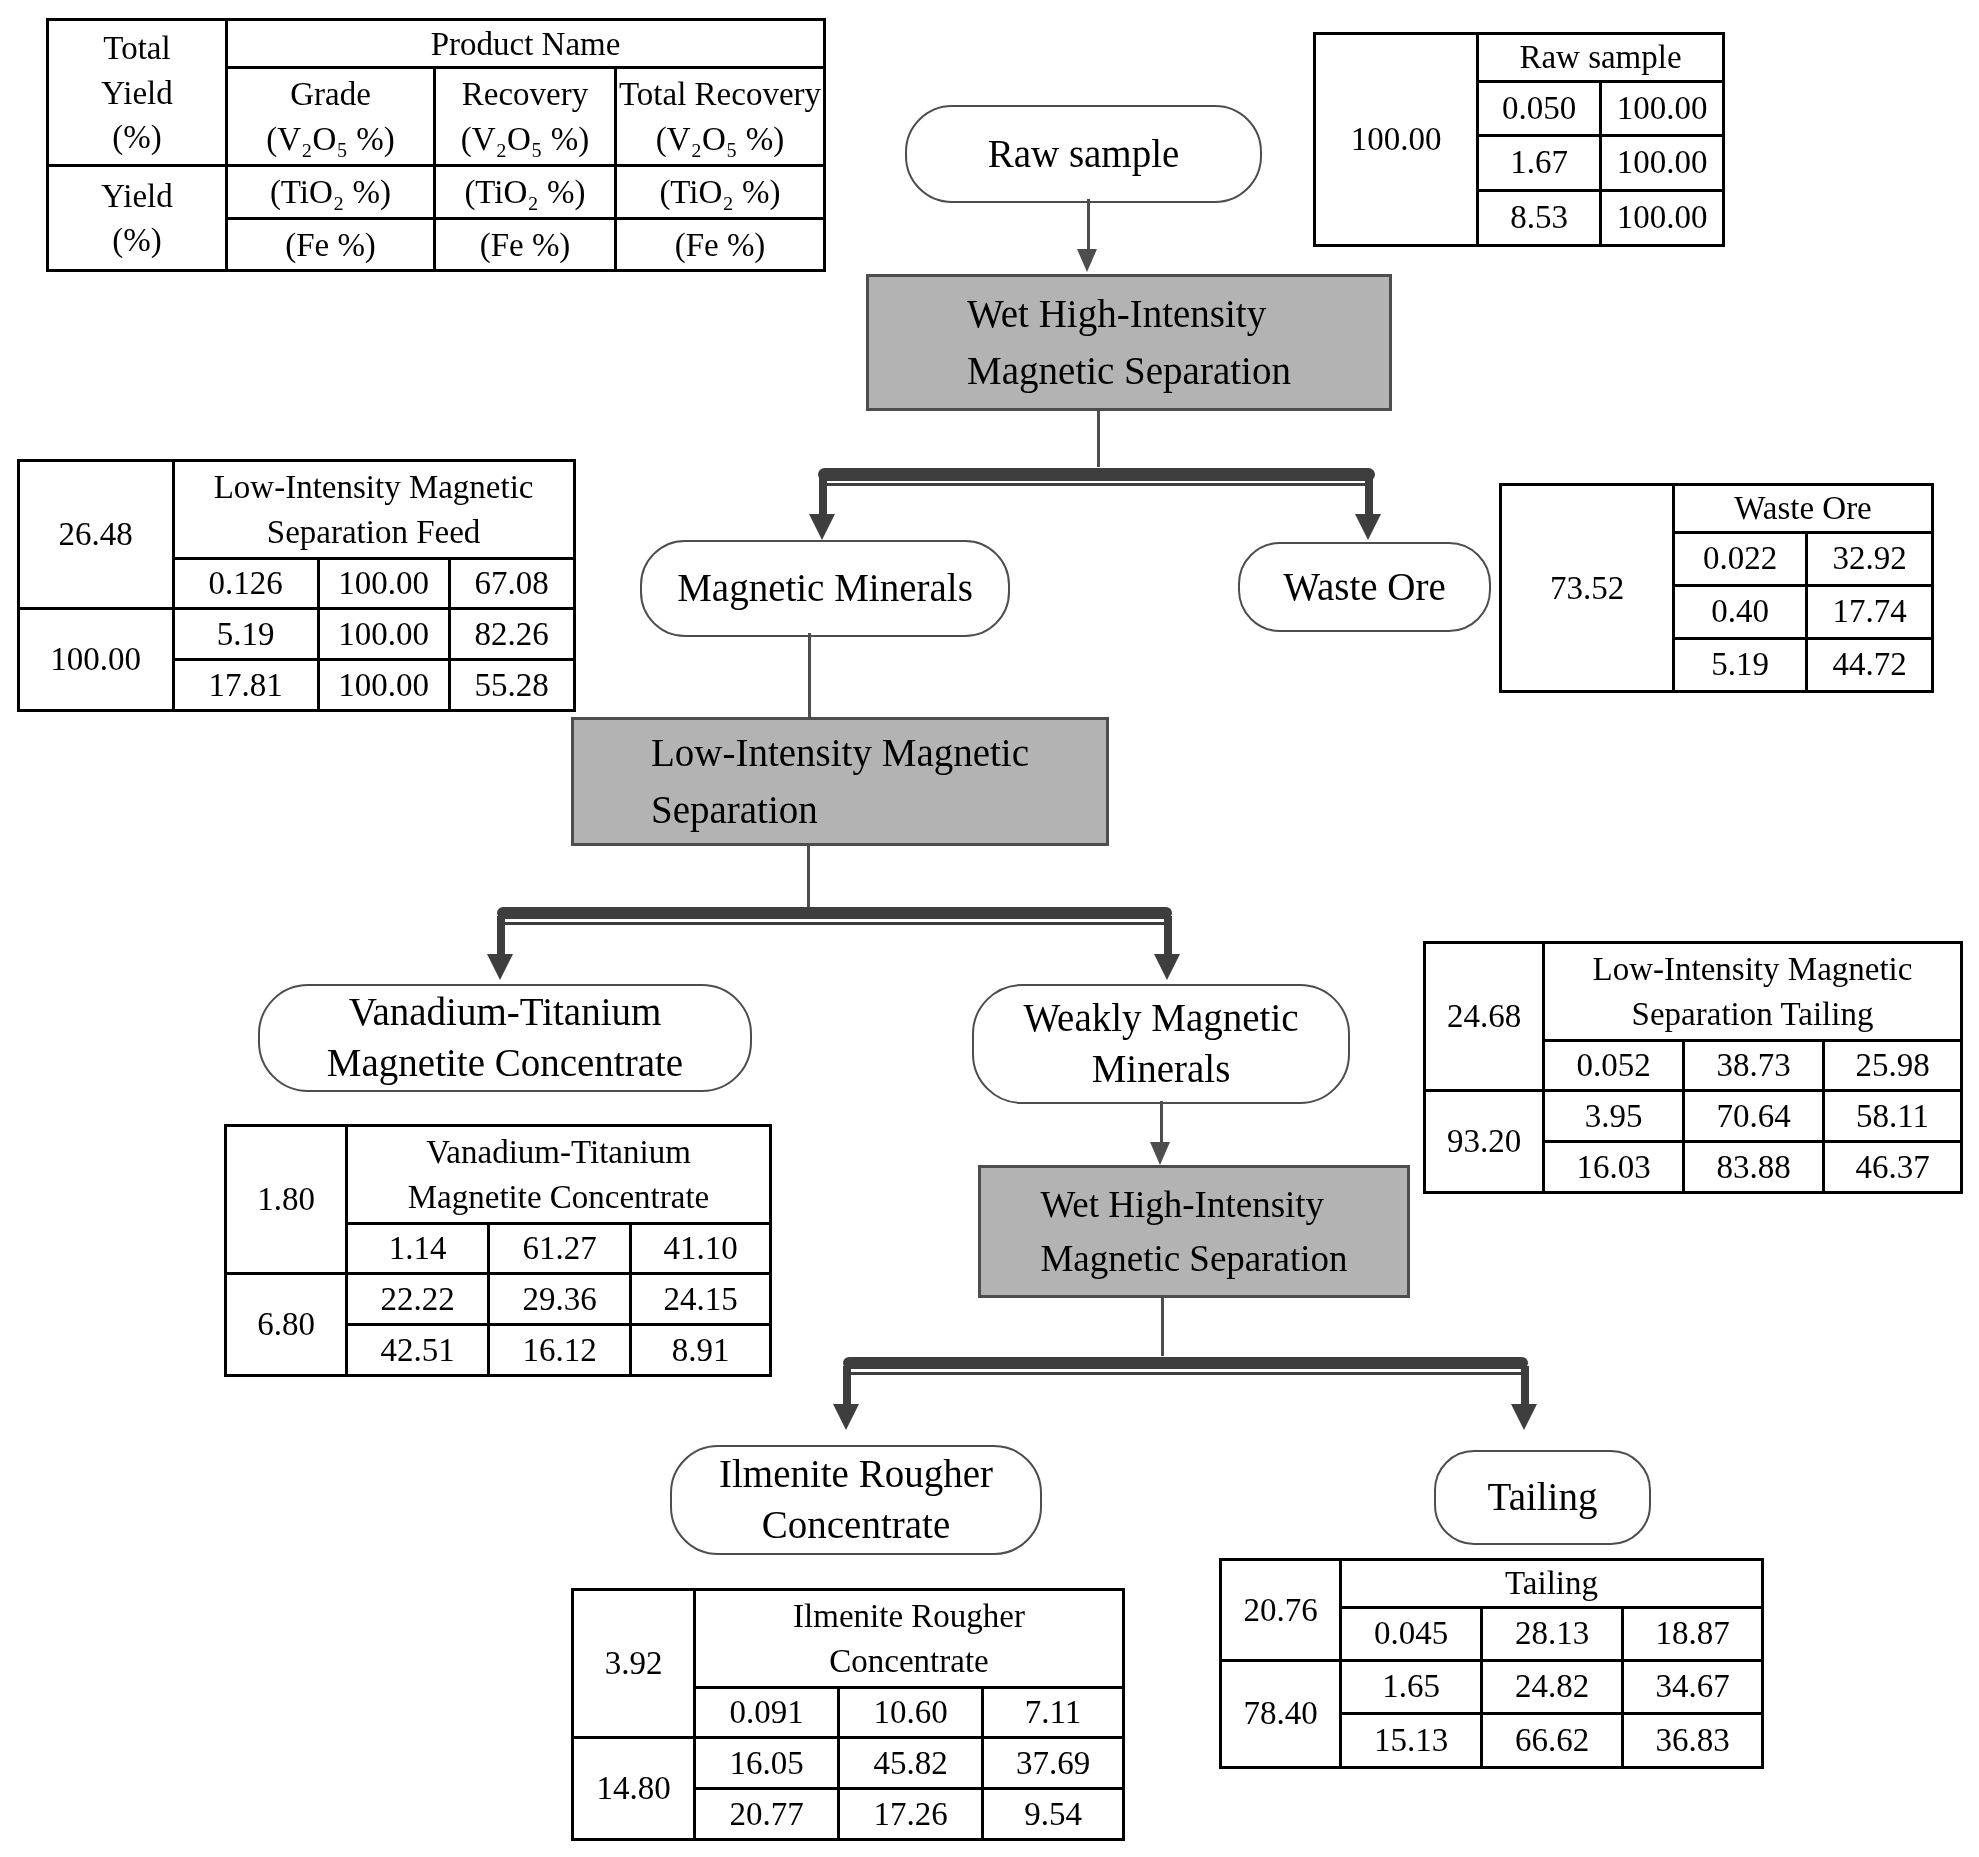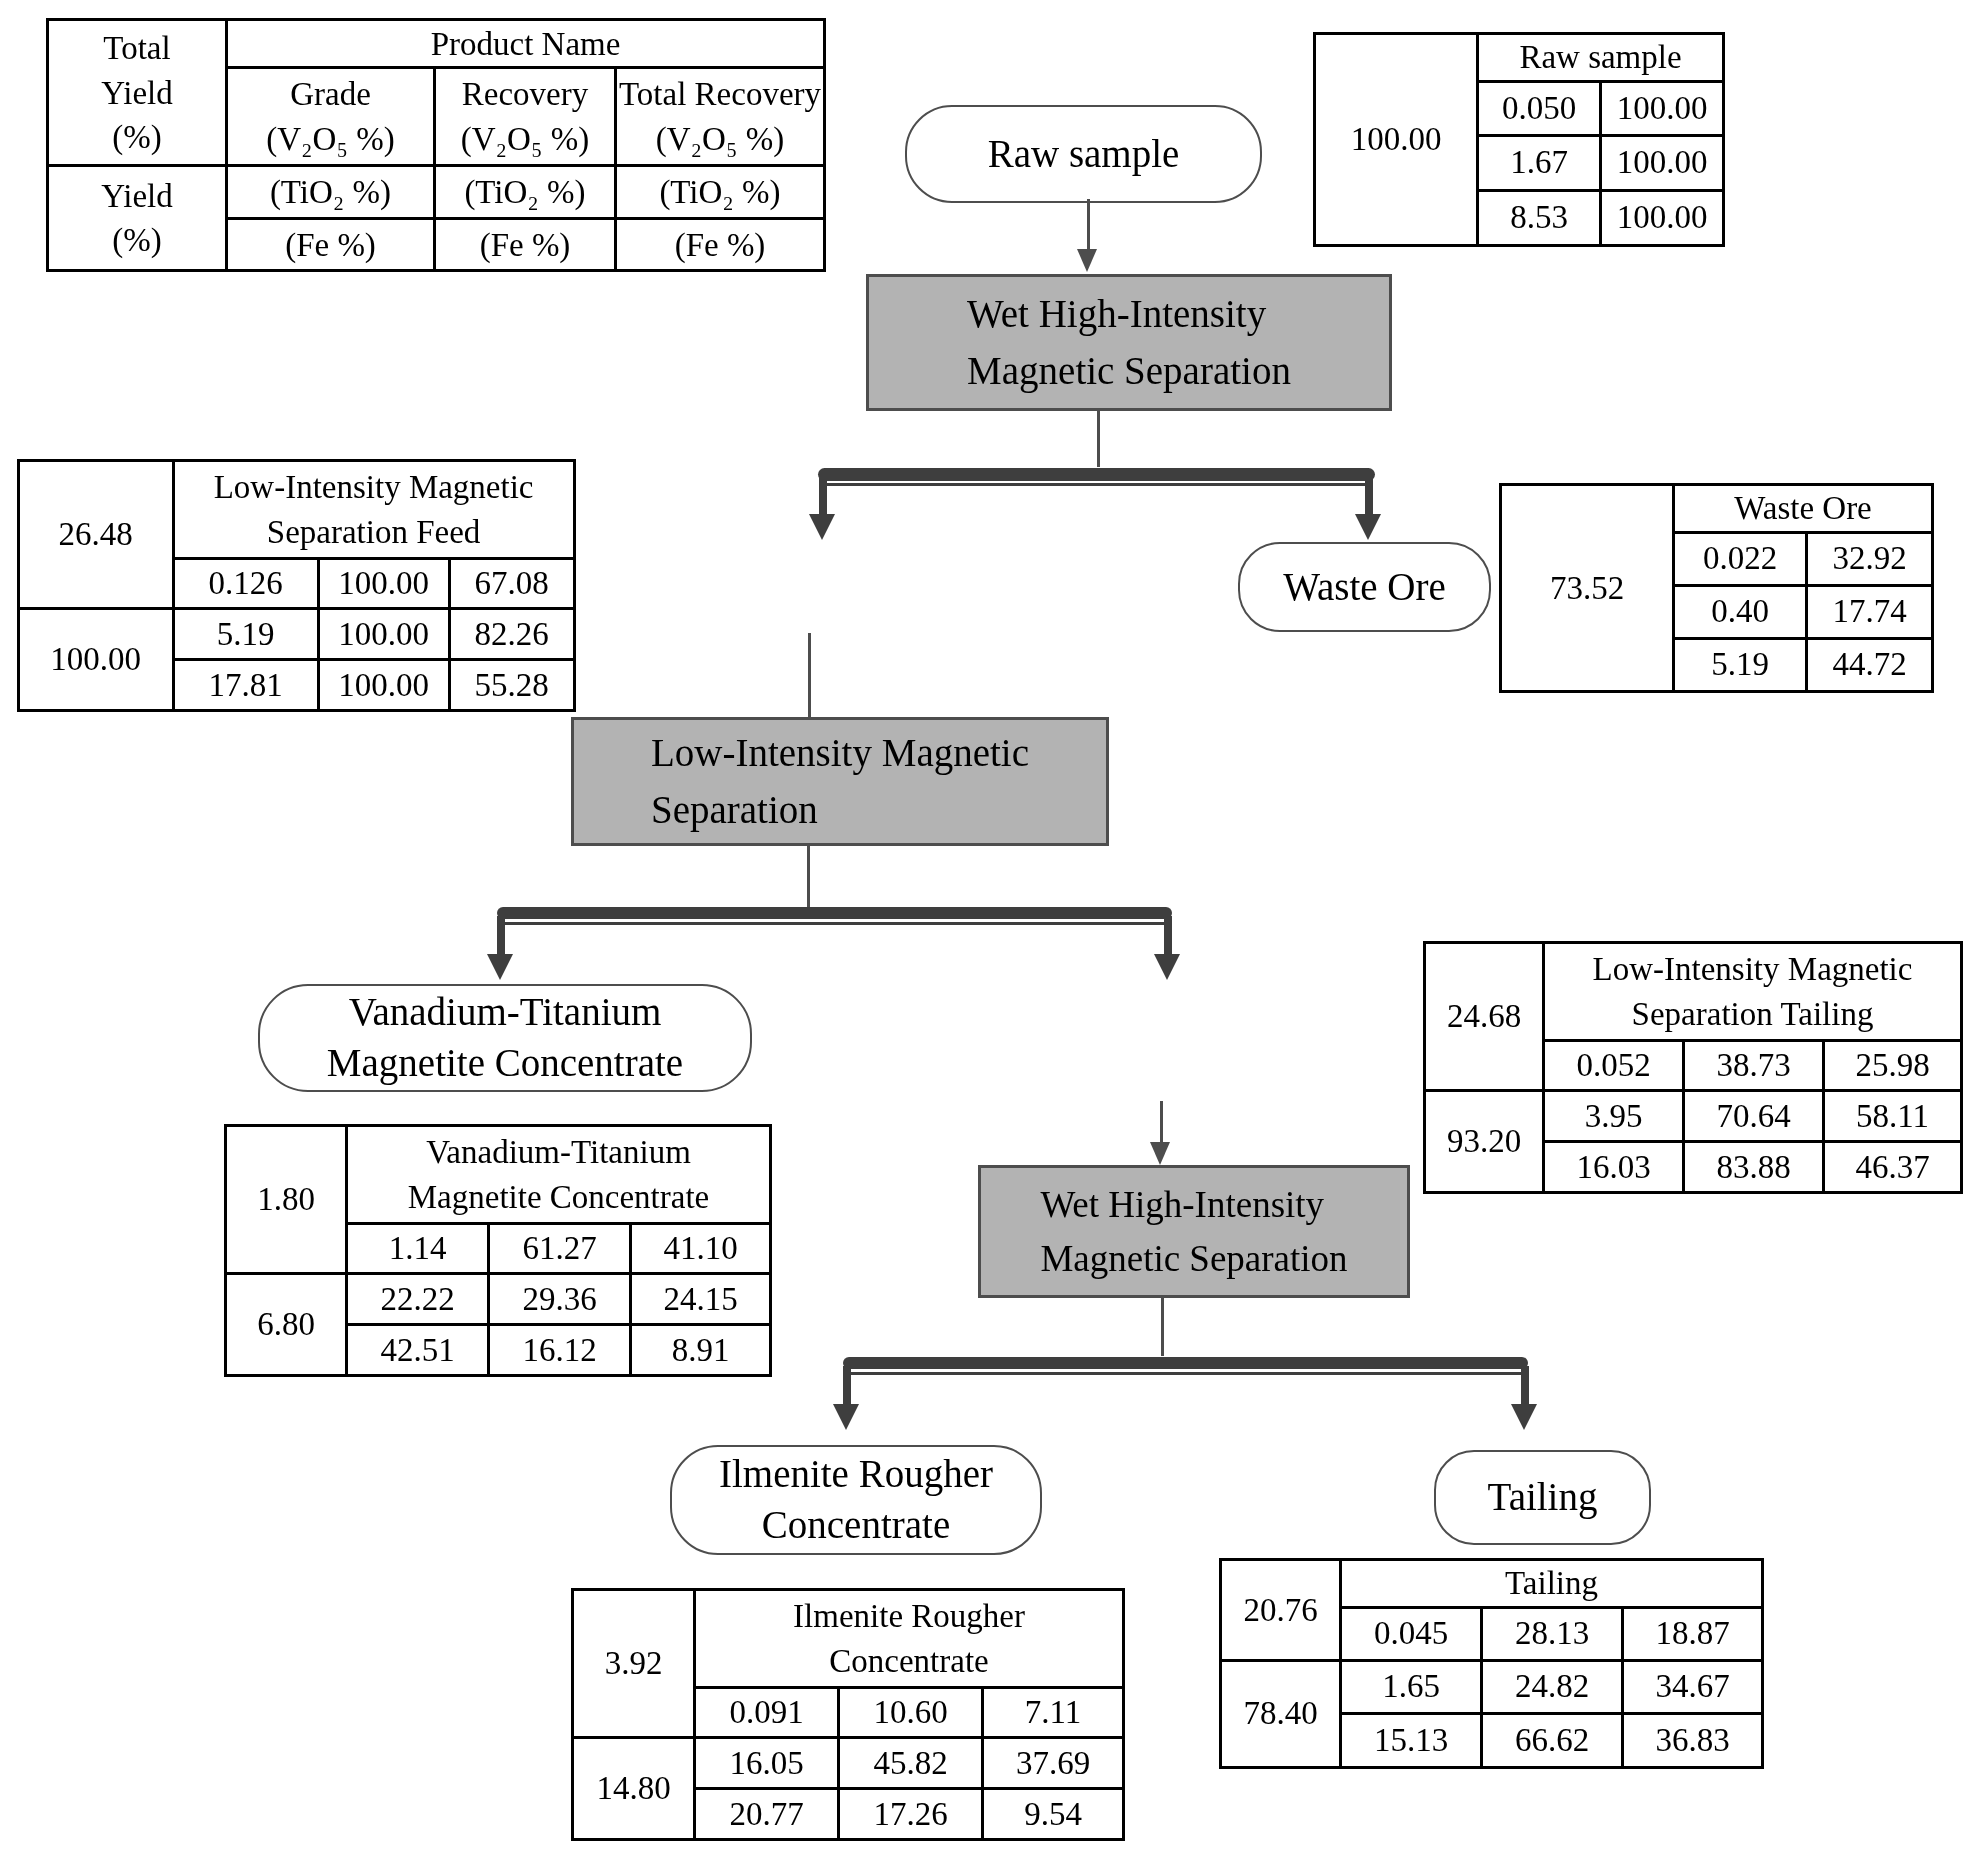--- a/index.html
+++ b/index.html
@@ -123,20 +123,21 @@
 
   <div class="stem" style="left:1097px;top:411px;height:56px;"></div>
 
   <div class="fatbar" style="left:818px;top:468px;width:557px;"></div>
   <div class="thinbar" style="left:822px;top:483px;width:548px;"></div>
   <div class="fatstem" style="left:819px;top:478px;height:38px;"></div>
   <div class="fatstem" style="left:1365px;top:478px;height:38px;"></div>
   <div class="ahead" style="left:809px;top:514px;"></div>
   <div class="ahead" style="left:1355px;top:514px;"></div>
 
+  <div class="oval" style="left:640px;top:540px;width:366px;height:93px;border-radius:45px;font-size:39px;">Magnetic Minerals</div>
   <div class="oval" style="left:1238px;top:542px;width:249px;height:86px;border-radius:42px;font-size:39px;">Waste Ore</div>
 
   <table class="dtable" style="left:1499px;top:483px;width:432px;">
     <colgroup>
         <col style="width:173px">
         <col style="width:133px">
         <col style="width:126px">
       </colgroup>
     <tbody>
         <tr style="height:42px">
@@ -199,20 +200,22 @@
 
   <div class="fatbar" style="left:497px;top:907px;width:675px;height:11.6px;"></div>
   <div class="thinbar" style="left:502px;top:922px;width:665px;"></div>
   <div class="fatstem" style="left:497px;top:916px;height:40px;"></div>
   <div class="fatstem" style="left:1164px;top:916px;height:40px;"></div>
   <div class="ahead" style="left:487px;top:954px;"></div>
   <div class="ahead" style="left:1154px;top:954px;"></div>
 
   <div class="oval" style="left:258px;top:984px;width:490px;height:104px;border-radius:50px;font-size:39px;">Vanadium-Titanium
 Magnetite Concentrate</div>
+  <div class="oval" style="left:972px;top:984px;width:374px;height:116px;border-radius:50px;font-size:39px;">Weakly Magnetic
+Minerals</div>
 
   <table class="dtable" style="left:224px;top:1124px;width:546px;">
     <colgroup>
         <col style="width:121px">
         <col style="width:142px">
         <col style="width:142px">
         <col style="width:140px">
       </colgroup>
     <tbody>
         <tr style="height:98px">

